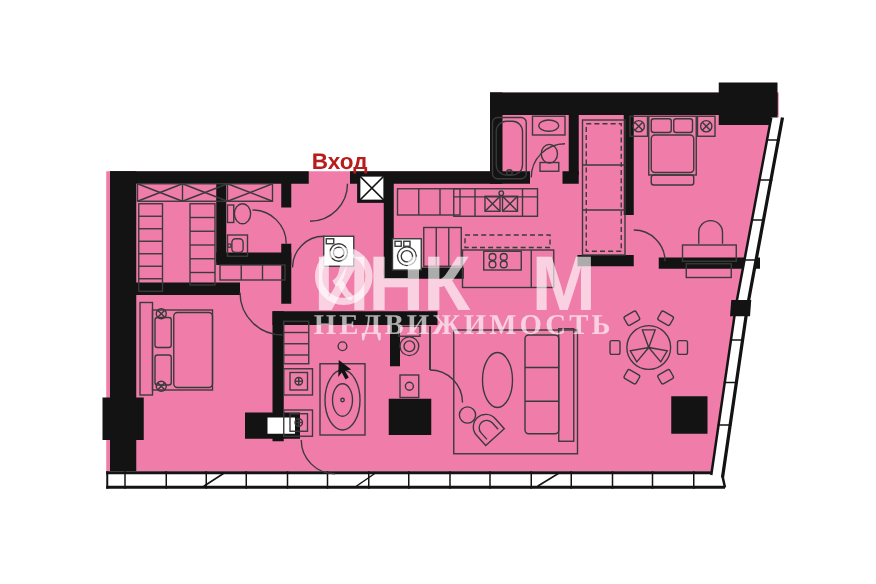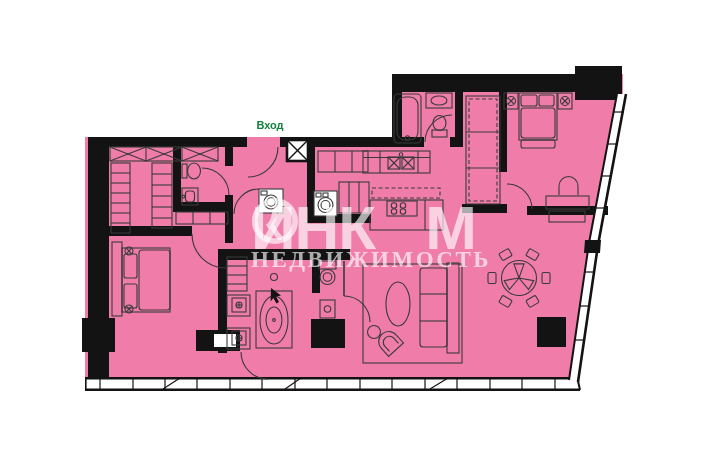--- a/index.html
+++ b/index.html
@@ -1,20 +1,20 @@
 <!DOCTYPE html>
 <html><head>
 <meta charset="utf-8">
 <style>
   html,body{margin:0;padding:0;background:#fff;}
   .stage{position:relative;width:701px;height:467px;background:#fff;overflow:hidden;
          font-family:"Liberation Sans",sans-serif;}
   .stage svg{position:absolute;left:0;top:0;}
-  .entrance-label{position:absolute;left:246px;top:119px;width:48px;text-align:center;
-     font-size:11px;font-weight:bold;color:#15803d;}
+  .entrance-label{position:absolute;left:246px;top:119px;width:48px;text-align:right;
+     font-size:18px;font-weight:bold;color:#b91c1c;}
   .watermark{position:absolute;left:0;top:0;width:701px;height:467px;pointer-events:none;}
   .wm-line1{position:absolute;left:251px;top:197px;display:flex;align-items:flex-start;
      color:rgba(255,255,255,0.65);font-weight:bold;font-size:62px;line-height:1;
      letter-spacing:-1px;font-family:"Liberation Sans",sans-serif;}
   .wm-logo{display:inline-block;width:48px;height:48px;margin:0 1px;}
   .wm-line2{position:absolute;left:251px;top:247px;color:rgba(255,255,255,0.65);
      font-family:"Liberation Serif",serif;font-weight:bold;font-size:23px;letter-spacing:2.5px;}
 </style>
 </head>
 <body>

